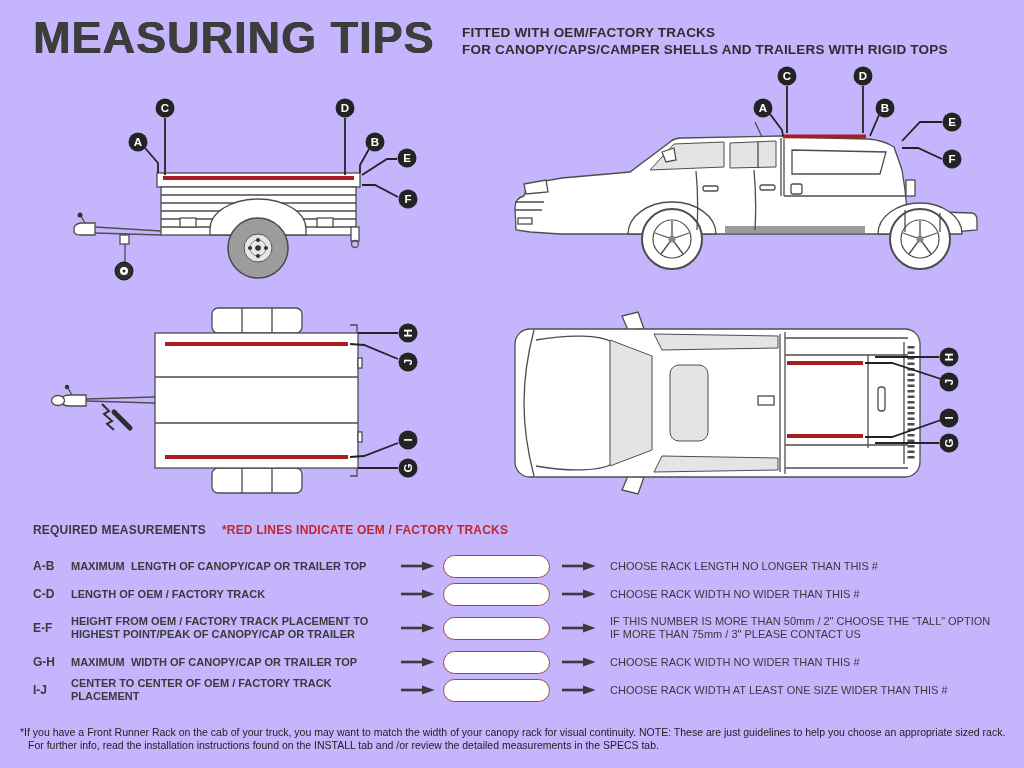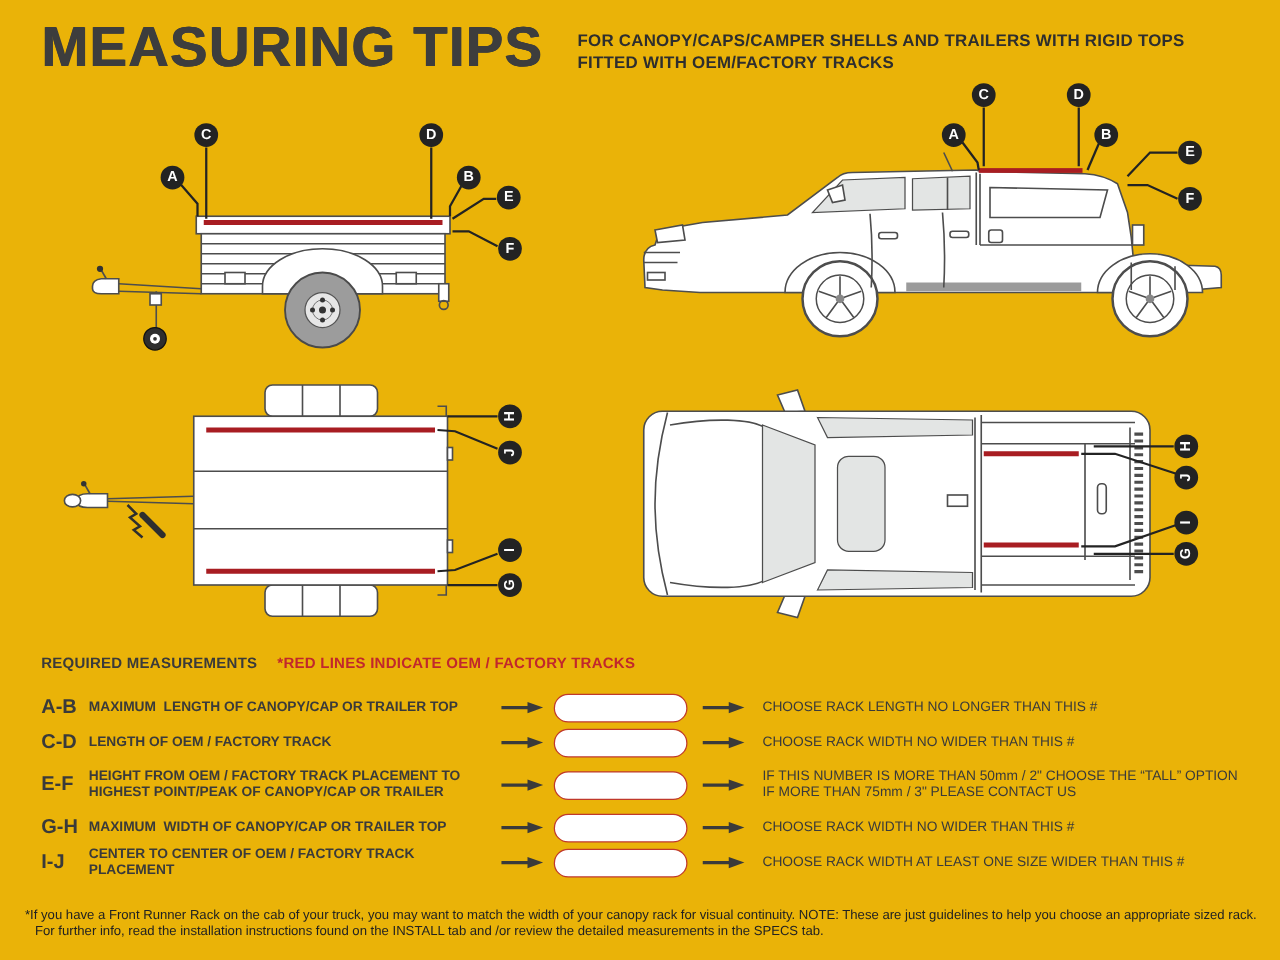--- a/index.html
+++ b/index.html
@@ -1,27 +1,27 @@
 <!DOCTYPE html>
 <html><head>
 <meta charset="utf-8">
 <style>
   html,body{margin:0;padding:0;background:#fff;}
-  #page{position:relative;width:1024px;height:768px;background:#eab308;overflow:hidden;
+  #page{position:relative;width:1024px;height:768px;background:#c4b5fd;overflow:hidden;
         font-family:"Liberation Sans",sans-serif;color:#3a3a3a;}
   .abs{position:absolute;}
   .title{left:33px;top:12px;font-size:45px;font-weight:800;letter-spacing:1px;color:#3d3d3d;
          text-shadow:0.5px 0 0 #3d3d3d,-0.3px 0 0 #3d3d3d;}
   .subtitle{left:462px;top:24px;font-size:13.5px;font-weight:700;line-height:17px;color:#2e2e2e;letter-spacing:0.2px;}
   .legend{left:33px;top:523px;font-size:12px;font-weight:700;letter-spacing:0.2px;display:flex;gap:16px;}
   .legend .red{color:#c1272d;}
   .rows{left:33px;top:552px;width:985px;display:flex;flex-direction:column;}
   .mrow{display:flex;align-items:center;}
   .mrow.h28{height:28px;} .mrow.h40{height:40px;}
-  .m-code{width:38px;font-size:16px;font-weight:700;flex:0 0 auto;}
+  .m-code{width:38px;font-size:12px;font-weight:700;flex:0 0 auto;}
   .m-desc{width:330px;font-size:11px;font-weight:700;line-height:13px;white-space:pre-wrap;flex:0 0 auto;}
   .m-arrow1{width:34px;flex:0 0 auto;display:flex;align-items:center;}
   .m-oval{width:105px;height:21px;border:1.4px solid #c0392b;border-radius:12px;background:#fff;
           margin-left:8px;margin-right:12px;flex:0 0 auto;}
   .m-arrow2{width:34px;flex:0 0 auto;display:flex;align-items:center;}
   .m-guid{margin-left:14px;font-size:11px;font-weight:400;line-height:13px;white-space:pre-wrap;}
   .footnote{left:20px;top:726px;width:988px;font-size:10.5px;line-height:13px;color:#222;
             padding-left:8px;text-indent:-8px;}
   svg text.co{fill:#fff;font-family:"Liberation Sans",sans-serif;font-size:11.5px;font-weight:700;
               text-anchor:middle;dominant-baseline:central;}
@@ -32,22 +32,22 @@
   .glass{fill:#e3e5e4;stroke:#4d4d4d;stroke-width:1;}
   .track{fill:#a81d22;stroke:none;}
 </style>
 </head>
 <body>
 
 <div id="page">
 
   <div class="abs title">MEASURING TIPS</div>
   <div class="abs subtitle">
+    <div>FITTED WITH OEM/FACTORY TRACKS</div>
     <div>FOR CANOPY/CAPS/CAMPER SHELLS AND TRAILERS WITH RIGID TOPS</div>
-    <div>FITTED WITH OEM/FACTORY TRACKS</div>
   </div>
 
   <svg class="abs" style="left:25px;top:85px;" width="425" height="215" viewBox="0 0 425 215">
     <g>
       <rect class="lnf" x="132" y="88" width="203" height="14"></rect>
       <rect class="track" x="138" y="91" width="191" height="4"></rect>
       <rect class="lnf" x="136" y="102" width="195" height="48"></rect>
       <path class="ln" d="M136,110 H331 M136,118 H331 M136,126 H331 M136,134 H331 M136,142 H331" stroke-width="0.8"></path>
       <rect class="lnf" x="155" y="133" width="16" height="9"></rect>
       <rect class="lnf" x="292" y="133" width="16" height="9"></rect>

